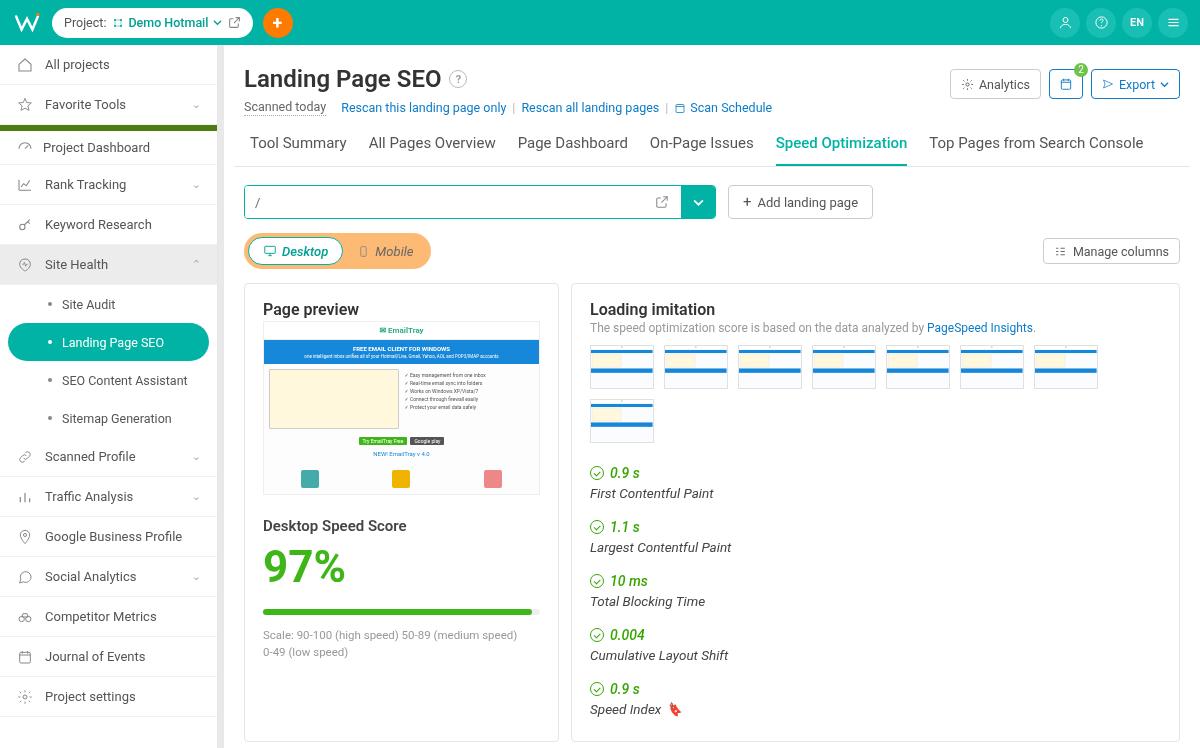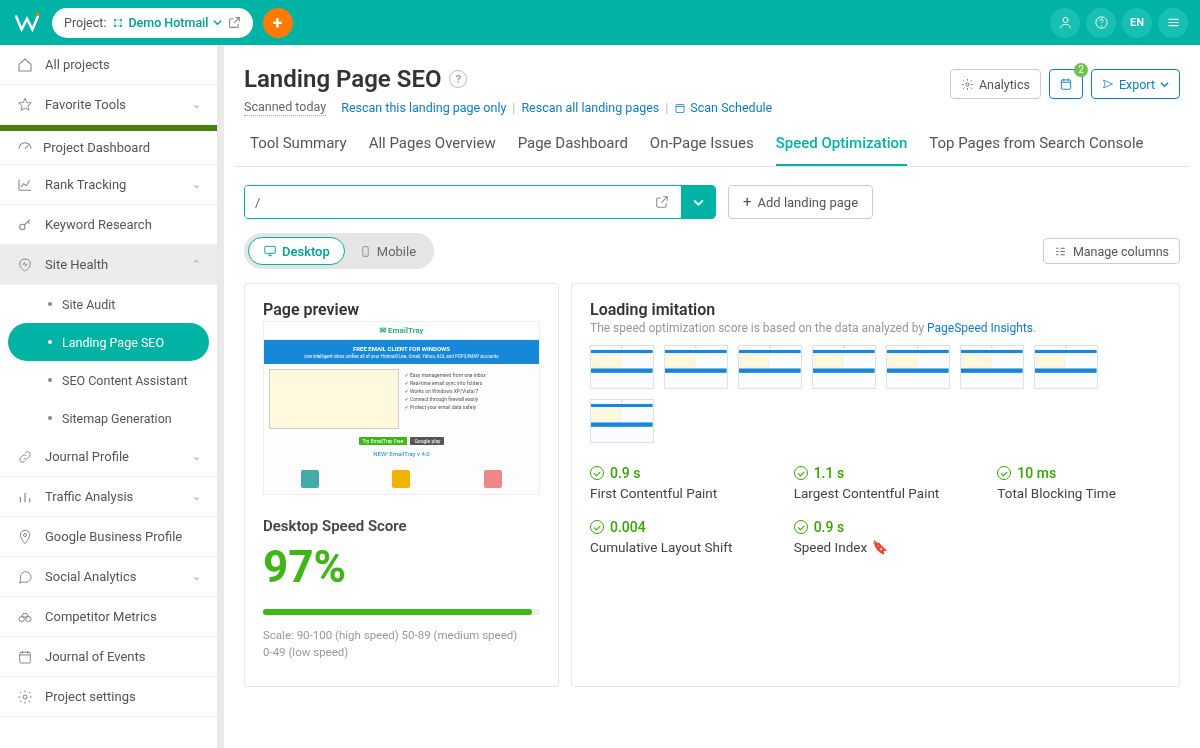--- a/index.html
+++ b/index.html
@@ -47,21 +47,21 @@
 
 .url-row { display:flex; gap:12px; padding:18px 10px 0 10px; align-items:center;}
 .url-box { flex:0 0 472px; display:flex; border:1px solid #00b3a4; border-radius:4px; height:34px; overflow:hidden;}
 .url-input { flex:1; border:none; padding:0 10px; font-size:13px; outline:none; color:#666;}
 .url-ext { width:38px; display:flex; align-items:center; justify-content:center; color:#888; border-left:0px;}
 .url-drop { width:34px; background:#00b3a4; color:#fff; display:flex; align-items:center; justify-content:center; cursor:pointer;}
 .add-lp { height:34px; border:1px solid #ccc; border-radius:4px; padding:0 14px; display:flex; align-items:center; gap:6px; font-size:13px; color:#555; cursor:pointer;}
 
 
 .device-row { padding:14px 10px 0 10px; display:flex; align-items:center; justify-content:space-between;}
-.dev-group { display:flex; background:#e5e5e5; border-radius:20px; padding:4px;}
+.dev-group { display:flex; background:#fdba74; border-radius:20px; padding:4px;font-style:italic;}
 .dev-btn { height:28px; padding:0 14px; border-radius:18px; font-size:13px; color:#666; display:flex; align-items:center; gap:5px; cursor:pointer;}
 .dev-btn.active { background:#fff; color:#00a093; border:1px solid #00b3a4; font-weight:500;}
 .manage-cols { height:26px; border:1px solid #ccc; border-radius:4px; padding:0 10px; display:flex; align-items:center; gap:6px; font-size:12.5px; color:#555; cursor:pointer;}
 
 
 .panels { display:flex; gap:12px; padding:14px 10px 0 10px; }
 .panel { border:1px solid #e5e5e5; border-radius:4px; padding:16px 18px 24px 18px; }
 .panel.left { width:315px; }
 .panel.right { flex:1; }
 .panel h3 { font-size:16px; font-weight:600; margin-bottom:2px; color:#333;}
@@ -72,21 +72,21 @@
 .score-bar .fill { position:absolute; left:0; top:0; height:100%; background:#3fb618; border-radius:4px;}
 .scale { font-size:11.5px; color:#999; margin-top:12px; line-height:1.5;}
 .sub-note { font-size:12px; color:#999; margin-top:2px;}
 .sub-note a { color:#0e7cc7; cursor:pointer;}
 
 
 .thumbs { display:flex; flex-wrap:wrap; gap:10px; margin-top:10px;}
 .thumb { width:64px; height:44px; border:1px solid #e0e0e0; background:#fafcff; position:relative; overflow:hidden;}
 
 
-.metrics { display:grid; grid-template-columns:1fr 1fr 1fr; gap:18px 40px; margin-top:22px;}
+.metrics { display:grid; grid-template-columns:1fr; gap:18px 40px; margin-top:22px;font-style:italic;}
 .metric .mv { color:#37a500; font-size:14px; display:flex; align-items:center; gap:6px; font-weight:500;}
 .metric .ml { font-size:13.5px; color:#444; margin-top:4px; display:flex; align-items:center; gap:5px;}
 .okico { width:14px; height:14px; border:1.6px solid #37a500; border-radius:50%; position:relative;}
 .okico::after{ content:""; position:absolute; left:3px; top:4px; width:5px; height:2.5px; border-left:1.6px solid #37a500; border-bottom:1.6px solid #37a500; transform:rotate(-45deg);}
 .bmark { color:#2c6fd6; font-size:13px;}
 
 
 .mock-top { height:18px; background:#fff; border-bottom:1px solid #eee; text-align:center; font-size:8px; color:#2a7; padding-top:4px; font-weight:600;}
 .mock-banner { background:#1687d9; color:#fff; text-align:center; font-size:6px; padding:5px 2px;}
 .mock-body { display:flex; height:70px; padding:5px; gap:4px;}
@@ -229,21 +229,21 @@
     <div class="sb-sub">
         <span class="dot"></span>
         <span>Sitemap Generation</span>
       </div>
     <div class="sb-item">
       <span class="sb-ico">
           <svg width="16" height="16" viewBox="0 0 24 24">
             <path d="M10 14a4 4 0 005.66 0l3-3a4 4 0 00-5.66-5.66l-1 1M14 10a4 4 0 00-5.66 0l-3 3a4 4 0 005.66 5.66l1-1" stroke="#888" stroke-width="1.5" fill="none"></path>
           </svg>
         </span>
-      <span>Journal Profile</span>
+      <span>Scanned Profile</span>
       <span class="chev">⌄</span>
     </div>
     <div class="sb-item">
       <span class="sb-ico">
           <svg width="16" height="16" viewBox="0 0 24 24">
             <path d="M5 20V12M12 20V6M19 20V14" stroke="#888" stroke-width="1.8"></path>
           </svg>
         </span>
       <span>Traffic Analysis</span>
       <span class="chev">⌄</span>

